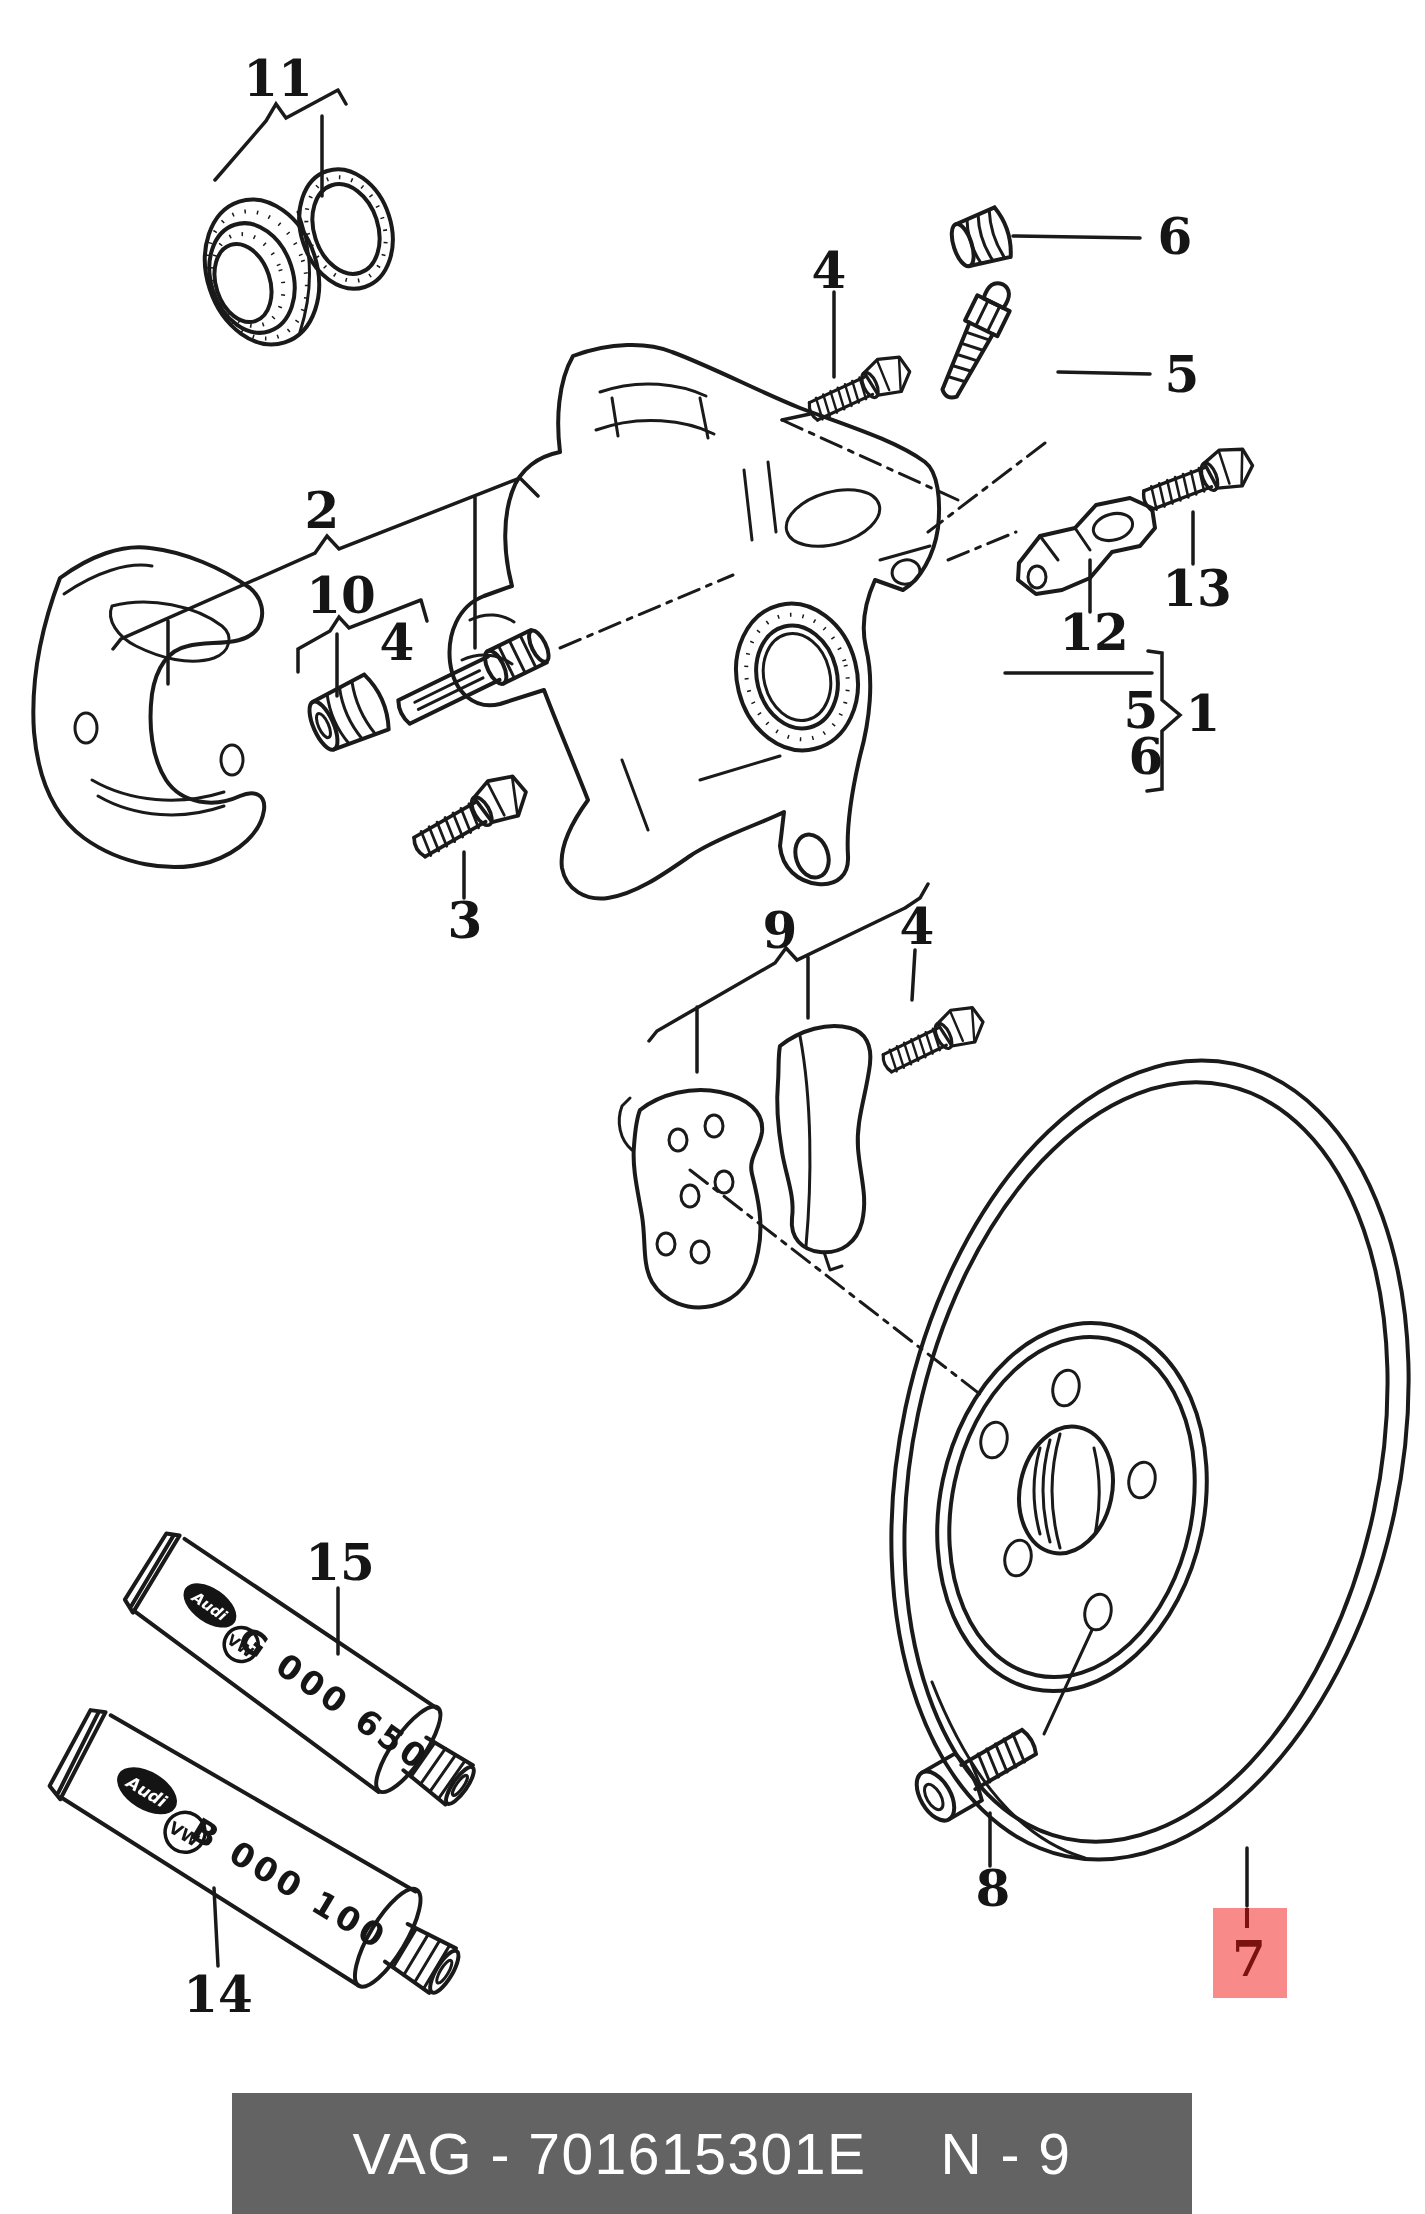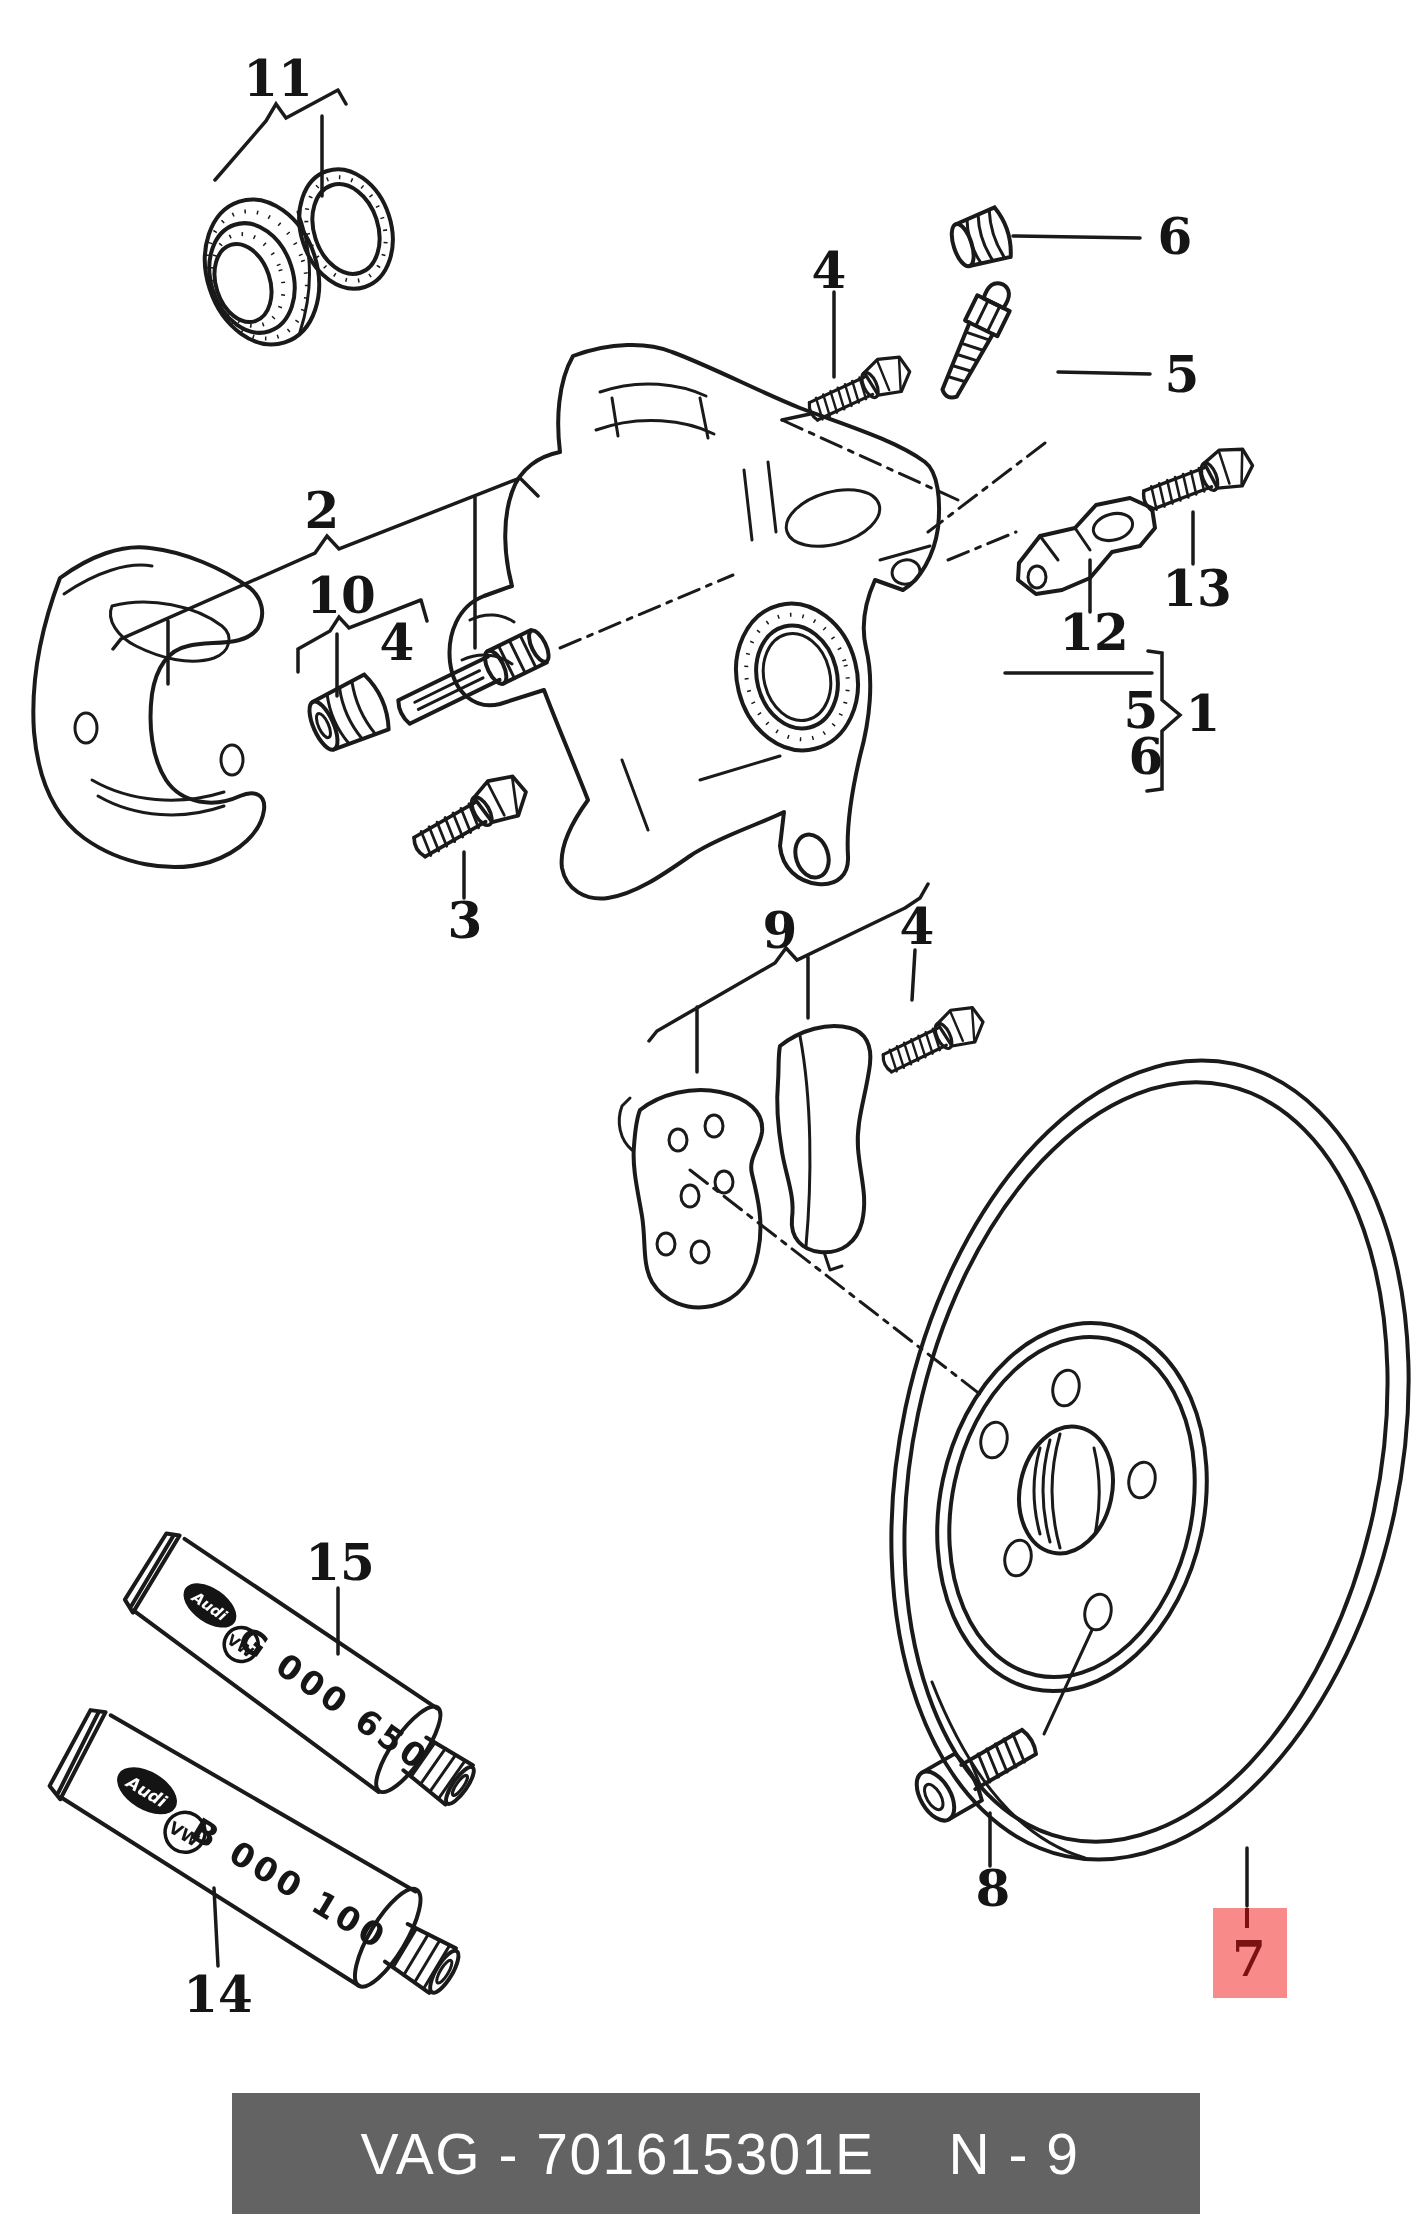--- a/index.html
+++ b/index.html
@@ -14,21 +14,21 @@
   .callout{font-family:"DejaVu Serif","DejaVu Sans",serif;font-size:50px;font-weight:700;
            fill:#151515;text-anchor:middle;}
   .tubetext{font-family:"DejaVu Sans",sans-serif;font-size:33px;font-weight:700;fill:#161616;
             text-anchor:middle;letter-spacing:4px;}
   .logotext{font-family:"DejaVu Sans",sans-serif;font-weight:700;fill:#fff;text-anchor:middle;font-style:italic;}
   .vwtext{font-family:"DejaVu Sans",sans-serif;font-weight:700;fill:#161616;text-anchor:middle;}
   .hl-num{font-family:"DejaVu Serif","DejaVu Sans",serif;font-size:48px;font-weight:700;text-anchor:middle;}
   .footer{position:absolute;left:232px;top:2093px;width:960px;height:121px;background:#636363;
           display:flex;align-items:center;justify-content:center;gap:74px;
           font-family:"Liberation Sans",sans-serif;color:#ffffff;font-size:57px;
-          letter-spacing:1.5px;white-space:nowrap;padding-left:8px;}
+          letter-spacing:1.5px;white-space:nowrap;}
 </style>
 </head>
 <body>
 
 <div id="stage">
 <svg width="1425" height="2214" viewBox="0 0 1425 2214">
 
   <defs>
     <g id="hexbolt">
       <path class="ln" d="M2,-12 Q-5,0 2,12"></path>

